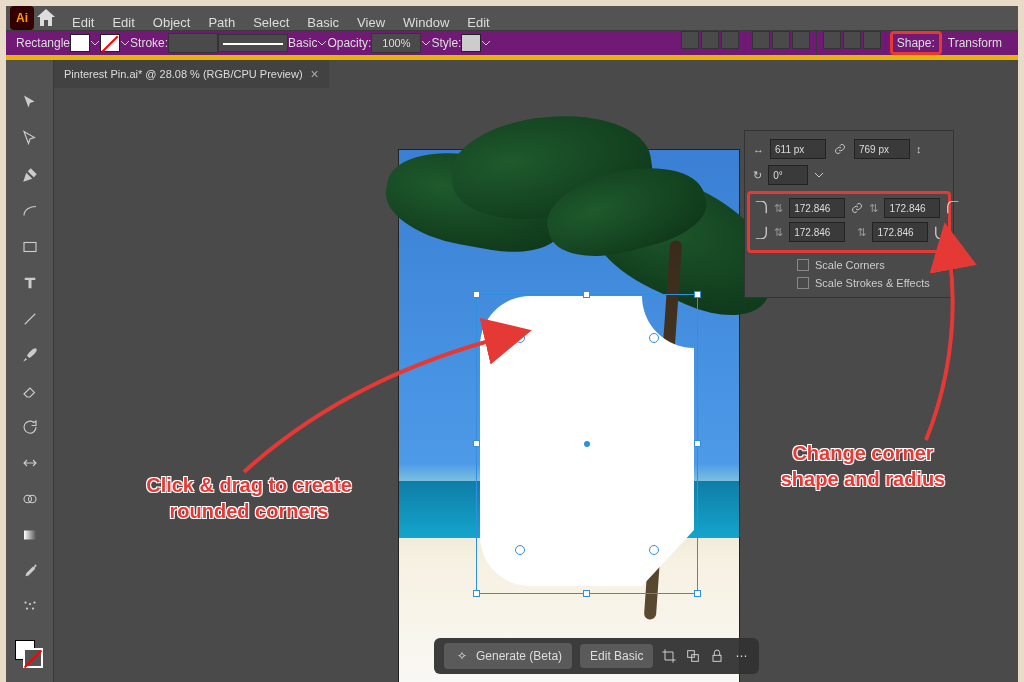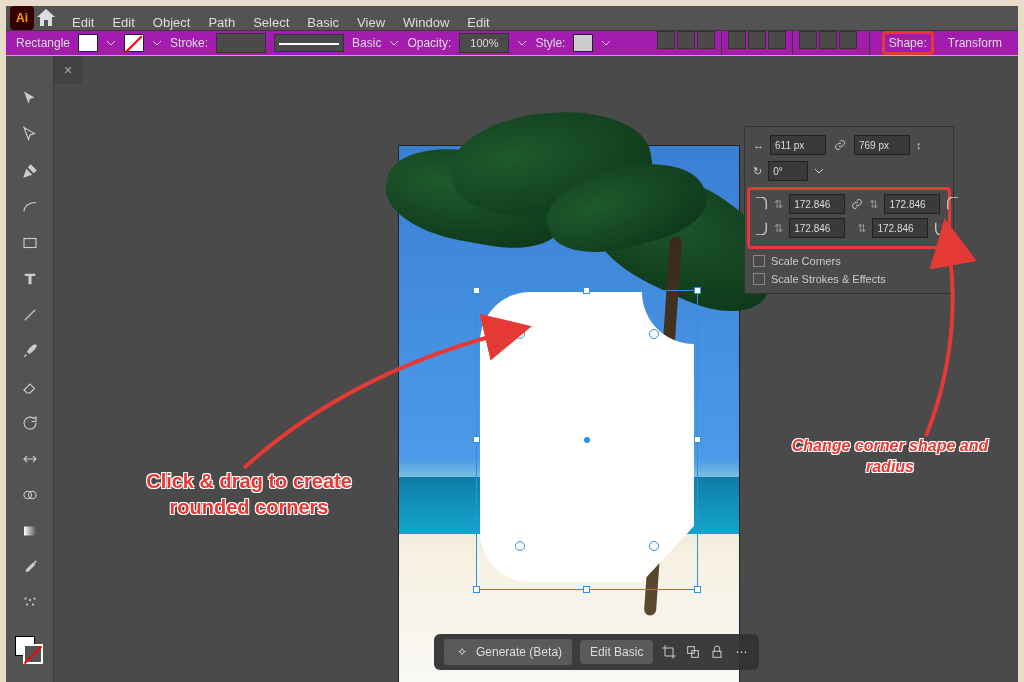--- a/index.html
+++ b/index.html
@@ -6,21 +6,21 @@
 body { background: #e8dcc8; width: 1024px; height: 682px; overflow: hidden; padding: 6px; }
 .app { background: #535353; width: 100%; height: 100%; display: flex; flex-direction: column; position: relative; }
 
 
 .titlebar { height: 44px; background: #535353; display: flex; align-items: flex-end; padding: 0 4px; }
 .logo { width: 24px; height: 24px; background: #330000; border-radius: 4px; display: flex; align-items: center; justify-content: center; color: #ff9a00; font-size: 12px; font-weight: bold; }
 .home-icon { width: 24px; height: 24px; color: #ddd; display: flex; align-items: center; justify-content: center; }
 .menubar { display: flex; gap: 18px; margin-left: 14px; }
 .menu-item { color: #ddd; font-size: 13px; cursor: pointer; }
 
-.controlbar { height: 36px; background: #a21caf; border-top: 1px solid #3a3a3a; border-bottom: 1px solid #eab308; display: flex; align-items: center; padding: 0 10px; gap: 8px; color: #ccc; font-size: 12px; }
+.controlbar { height: 36px; background: #701a75; border-top: 1px solid #3a3a3a; border-bottom: 5px solid #eab308; display: flex; align-items: center; padding: 0 10px; color: #ccc; font-size: 12px; }
 .cb-label { font-size: 12px; color: #ddd; }
 .swatch { width: 20px; height: 18px; background: #fff; border: 1px solid #222; }
 .swatch-none { width: 20px; height: 18px; background: #fff; border: 1px solid #222; position: relative; }
 .swatch-none::after { content: ""; position: absolute; left: -2px; right: -2px; top: 50%; border-top: 2px solid red; transform: rotate(-45deg); }
 .dd { width: 10px; height: 10px; }
 .num-input { width: 50px; height: 20px; background: #4a4a4a; color: #ddd; border: 1px solid #333; font-size: 11px; text-align: center; }
 .stroke-line { width: 70px; height: 18px; background: #4a4a4a; border: 1px solid #333; position: relative; }
 .stroke-line::after { content:""; position:absolute; left:4px; right:4px; top:50%; border-top:2px solid #fff; }
 .align-row { display: flex; gap: 2px; margin-left: auto; }
 .align-btn { width: 18px; height: 18px; background: #4a4a4a; border: 1px solid #333; }
@@ -65,27 +65,27 @@
 .ctx-icon { width:16px; height:16px; display:flex; align-items:center; justify-content:center; }
 
 
 .shape-panel { position: absolute; right: 64px; top: 70px; width: 210px; background: #4a4a4a; border: 1px solid #333; padding: 8px; color: #ccc; font-size: 11px; }
 .sp-row { display: flex; align-items: center; gap: 6px; margin-bottom: 6px; }
 .sp-input { width: 56px; height: 20px; background: #3a3a3a; border: 1px solid #222; color: #ddd; font-size: 10px; text-align: left; padding: 0 4px; }
 .link-icon { width: 16px; height: 20px; display:flex; align-items:center; justify-content:center; }
 .corner-grid { border: 3px solid #e53935; border-radius: 4px; padding: 4px; margin: 4px -6px; }
 .cg-row { display: flex; align-items: center; gap: 6px; margin-bottom: 4px; justify-content: space-between; }
 .corner-shape { width: 14px; height: 14px; display:flex; align-items:center; justify-content:center; }
-.checkbox-row { display: flex; align-items: center; gap: 6px; margin-top: 6px; }
+.checkbox-row { display: flex; align-items: center; gap: 6px; margin-top: 6px; margin-left: 44px; }
 .chk { width: 12px; height: 12px; border: 1px solid #888; }
 
 
 .annotation { position: absolute; color: #e53935; font-weight: bold; text-shadow: -1px -1px 0 #fff, 1px -1px 0 #fff, -1px 1px 0 #fff, 1px 1px 0 #fff; text-align: center; line-height: 1.3; z-index: 10; }
 .ann1 { left: 65px; top: 412px; font-size: 20px; width: 260px; }
-.ann2 { left: 736px; top: 380px; font-size: 16px; width: 200px; font-style: italic; }
+.ann2 { left: 709px; top: 380px; font-size: 20px; width: 200px; }
 .arrow { position: absolute; z-index: 9; }
 .arrow-head { fill: #e53935; }
 </style>
 </head>
 <body>
 
 <div class="app">
 
   <div class="titlebar">
     <div class="logo">Ai</div>
@@ -150,20 +150,21 @@
     </div>
     <div class="divider-v"></div>
     <span class="tab-right shape-highlight">Shape:</span>
     <span class="tab-right">Transform</span>
   </div>
 
   <div class="workspace">
 
     <div class="tabstrip">
       <div class="tab">
+        <span>Pinterest Pin.ai* @ 28.08 % (RGB/CPU Preview)</span>
         <span class="tab-close">×</span>
       </div>
     </div>
 
     <div class="tools">
       <div class="tool">
           <svg viewBox="0 0 24 24" fill="currentColor">
             <path d="M4 2l6 16 2-6 6-2z"></path>
           </svg>
         </div>

